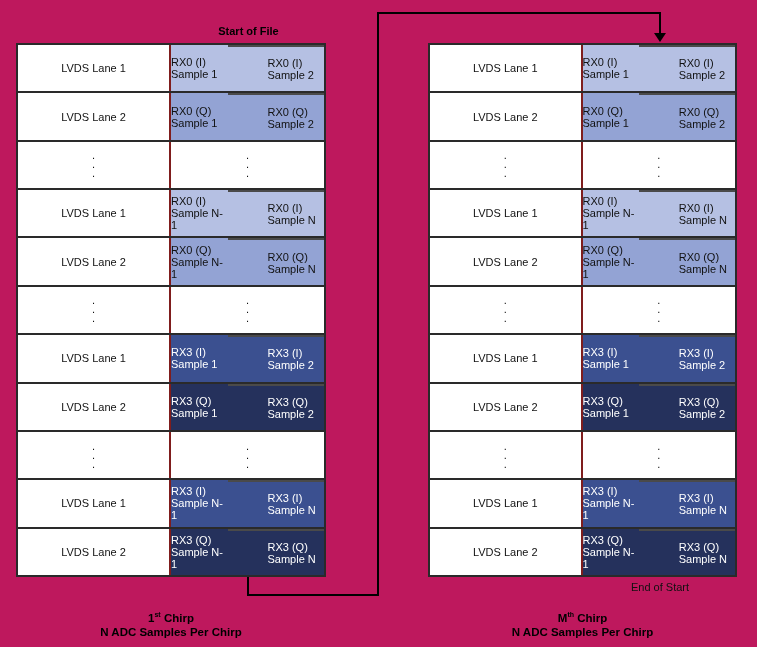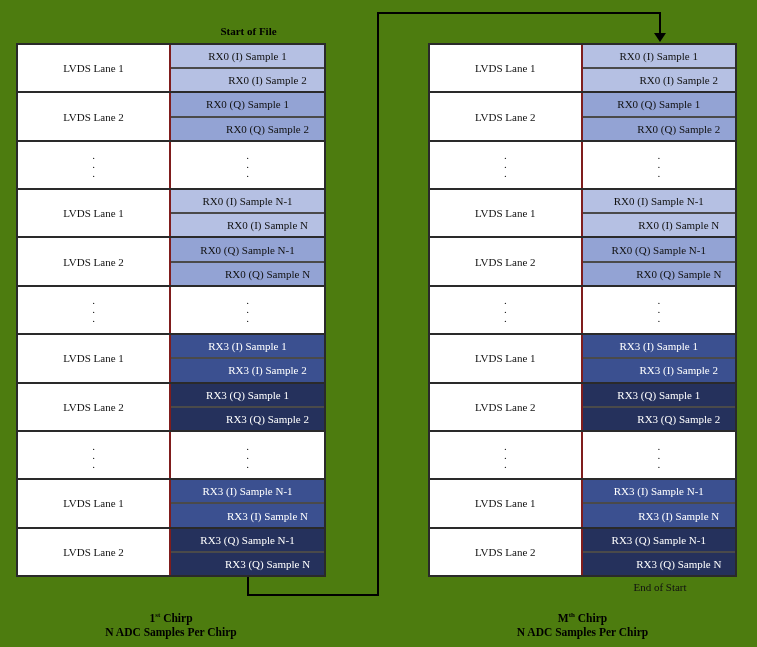--- a/index.html
+++ b/index.html
@@ -1,21 +1,21 @@
 <!DOCTYPE html>
 <html><head>
 <meta charset="utf-8">
 <style>
   html, body { margin: 0; padding: 0; background: #ffffff; }
   .canvas {
     position: relative;
     width: 757px;
     height: 647px;
-    background: #4d7c0f;
-    font-family: Liberation Serif, serif;
+    background: #be185d;
+    font-family: Liberation Sans, sans-serif;
     color: #111111;
     overflow: hidden;
   }
   .diagram-title {
     position: absolute;
     top: 25px;
     text-align: center;
     font-size: 11px;
     font-weight: bold;
     color: #000000;
@@ -41,21 +41,21 @@
     display: flex;
     align-items: center;
     justify-content: center;
     font-size: 11px;
     color: #111111;
     background: #ffffff;
   }
   .sample-col {
     width: 50%;
     display: flex;
-    flex-direction: column;
+    flex-direction: row;
     box-sizing: border-box;
   }
   .sample-cell {
     flex: 1;
     display: flex;
     align-items: center;
     justify-content: center;
     font-size: 11px;
     min-height: 0;
   }

